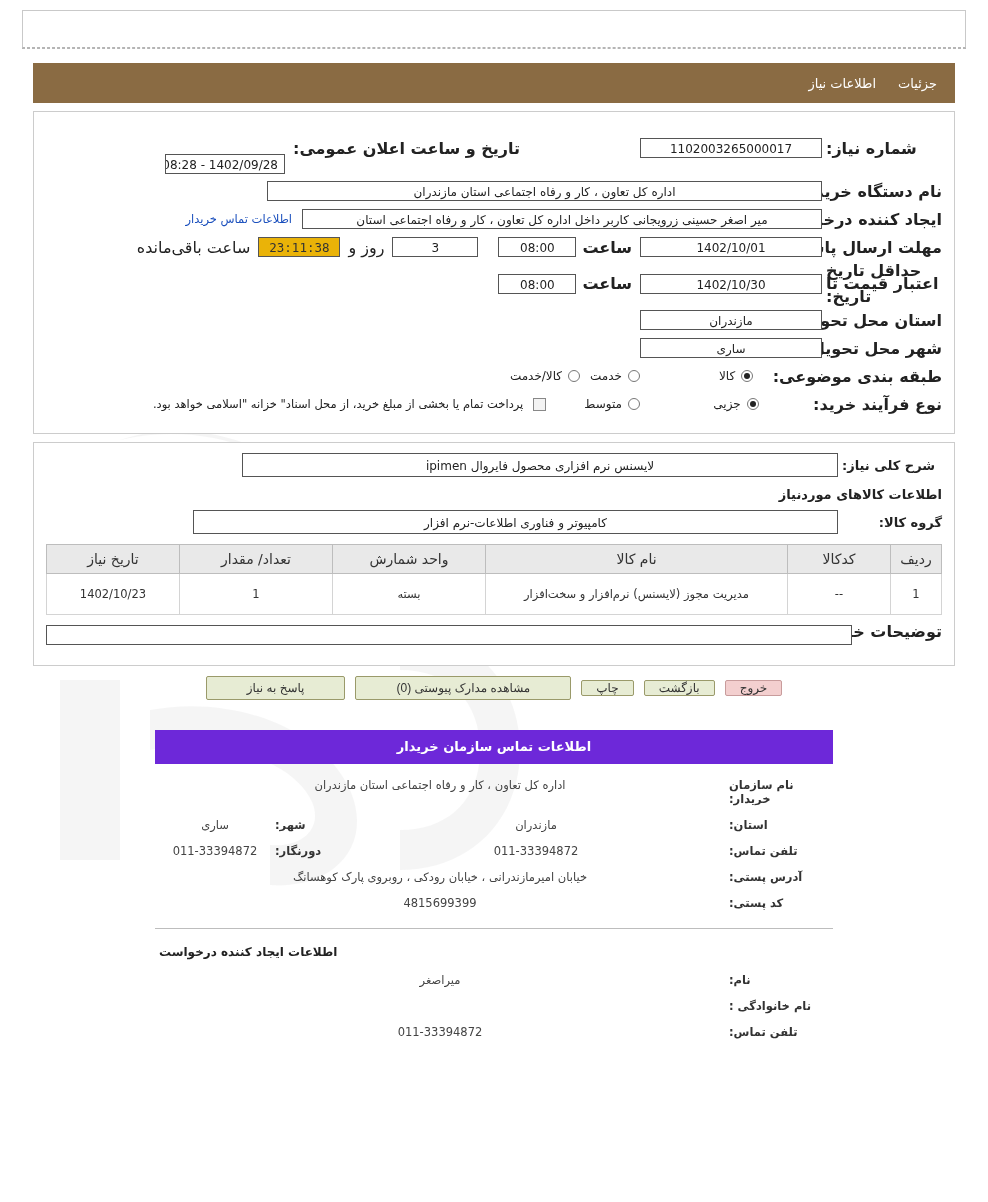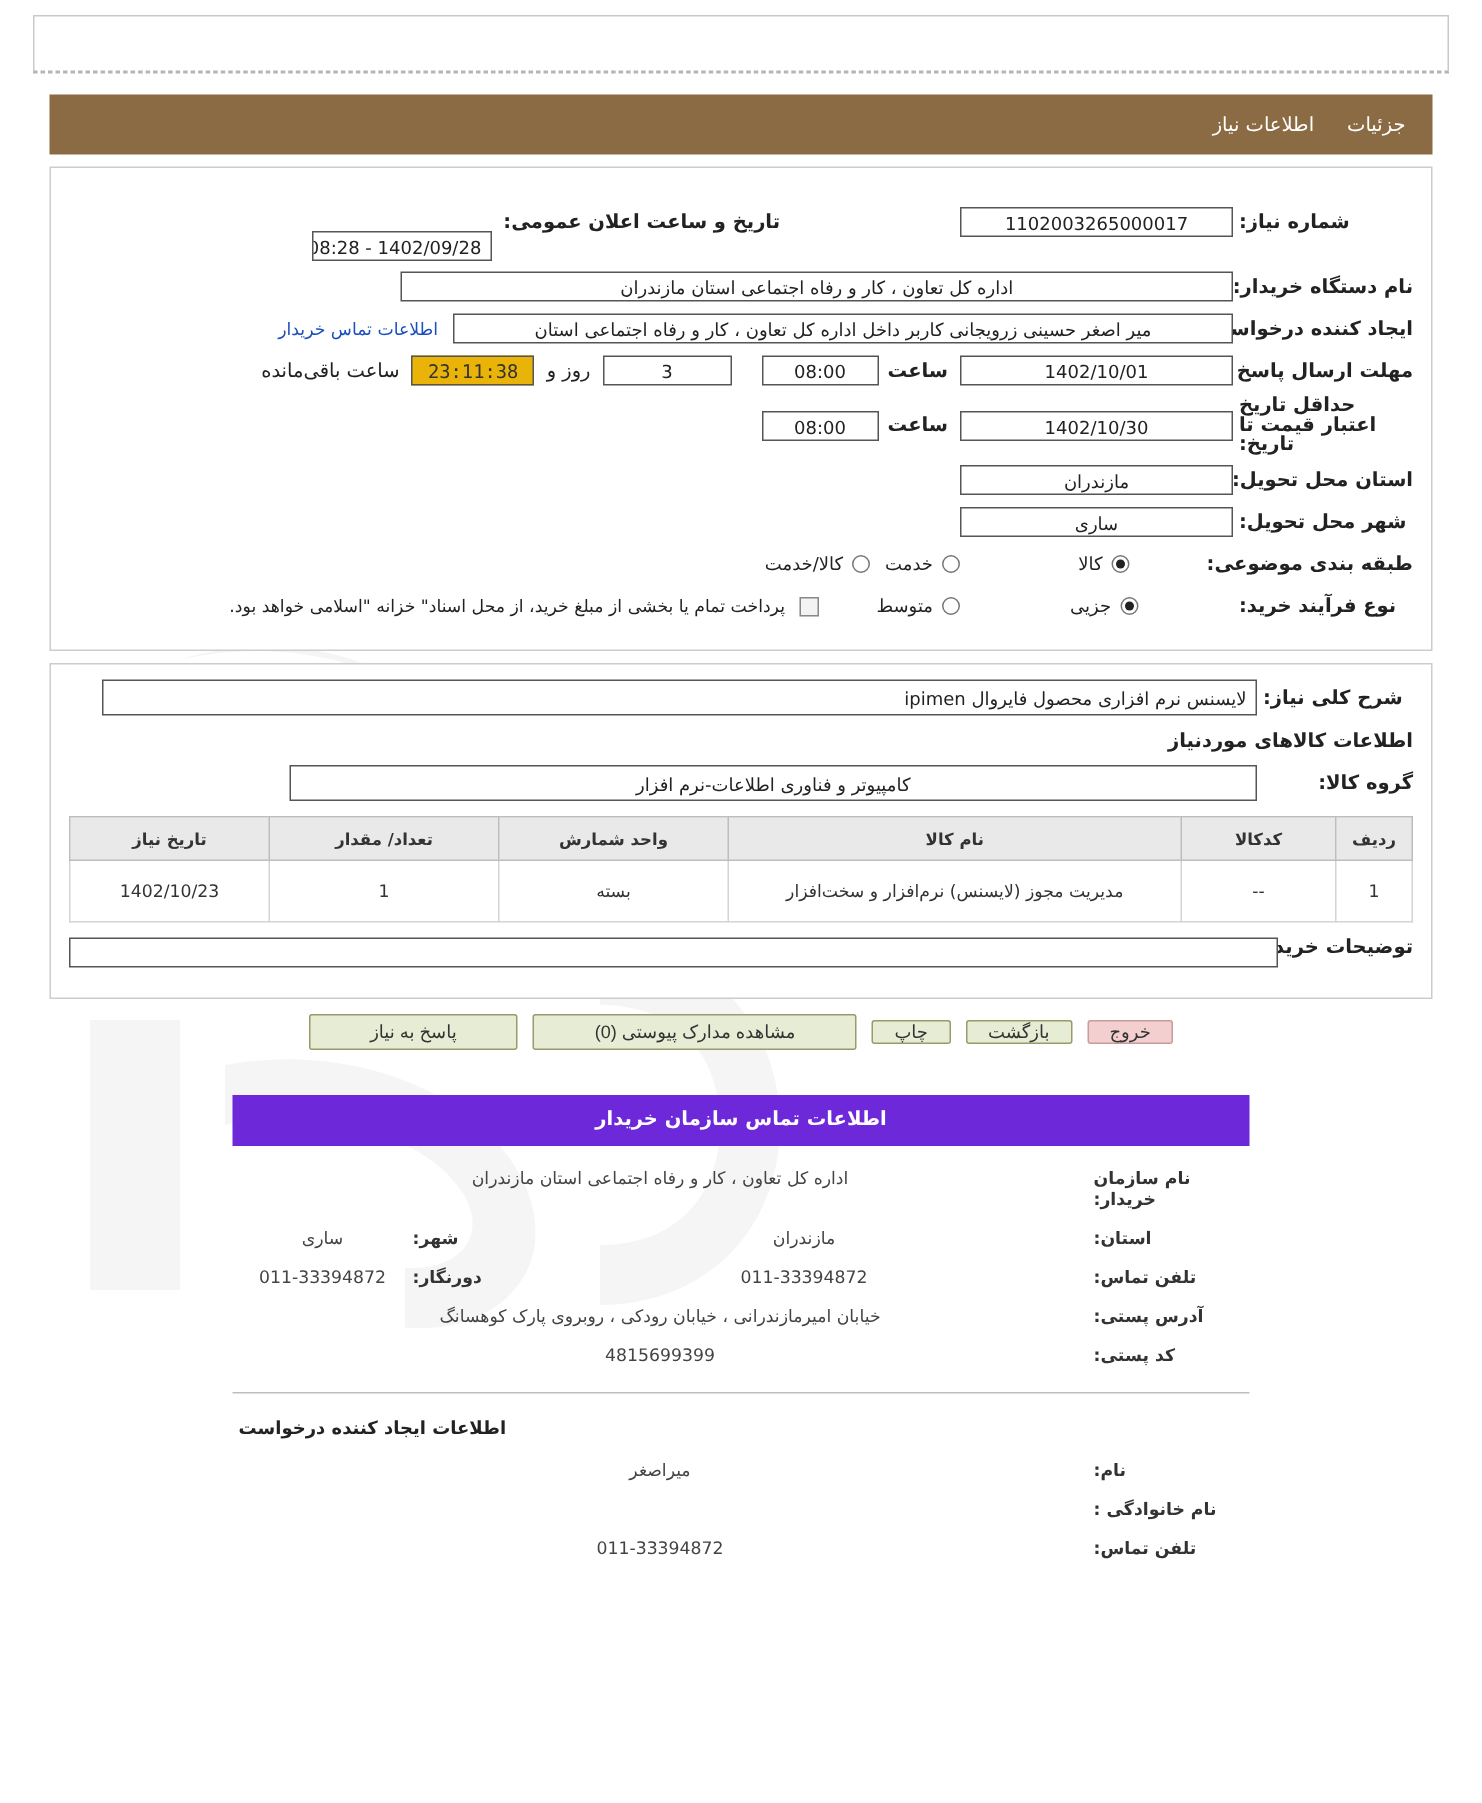--- a/index.html
+++ b/index.html
@@ -70,21 +70,21 @@
     padding: 10px 12px 12px 12px;
   }
   .row {
     display: flex;
     align-items: center;
     margin-bottom: 6px;
     min-height: 22px;
   }
   .lbl {
     font-weight: bold;
-    font-size: 13px;
+    font-size: 16px;
     color: #222;
     text-align: left;
     white-space: nowrap;
   }
   .lbl-w {
     width: 120px;
     padding-left: 4px;
     box-sizing: border-box;
     text-align: left;
   }
@@ -168,23 +168,23 @@
   table.goods {
     width: 100%;
     border-collapse: collapse;
     margin-top: 6px;
     font-size: 11.5px;
   }
   table.goods th {
     background: #e9e9e9;
     border: 1px solid #bdbdbd;
     height: 26px;
-    font-weight: bold;
+    font-weight: normal;
     color: #333;
-    font-size: 11px;
+    font-size: 14px;
   }
   table.goods td {
     border: 1px solid #d4d4d4;
     height: 38px;
     text-align: center;
     color: #333;
     background: #fff;
   }
   
   .btnrow {
@@ -362,21 +362,21 @@
       <span class="cbox" style="margin-right:28px;"></span>
       <span class="radio-label" style="margin-right:10px; font-size:11.5px;">پرداخت تمام یا بخشی از مبلغ خرید، از محل اسناد" خزانه "اسلامی خواهد بود.</span>
     </div>
 
   </div>
 
   <div class="panel">
 
     <div class="needrow">
       <div class="lbl" style="width:100px; text-align:left; padding-left:4px; font-size:13px;">شرح کلی نیاز:</div>
-      <div class="fld" style="width:770px; height:24px; line-height:24px;text-align:right;">لایسنس نرم افزاری محصول  فایروال ipimen</div>
+      <div class="fld" style="width:596px; height:24px; line-height:24px;">لایسنس نرم افزاری محصول  فایروال ipimen</div>
     </div>
 
     <div class="section-title">اطلاعات کالاهای موردنیاز</div>
 
     <div class="needrow">
       <div class="lbl" style="width:100px; text-align:right; padding-left:4px; font-size:13px;">گروه کالا:</div>
       <div class="fld" style="width:645px; height:24px; line-height:24px;">کامپیوتر و فناوری اطلاعات-نرم افزار</div>
     </div>
 
     <table class="goods">

